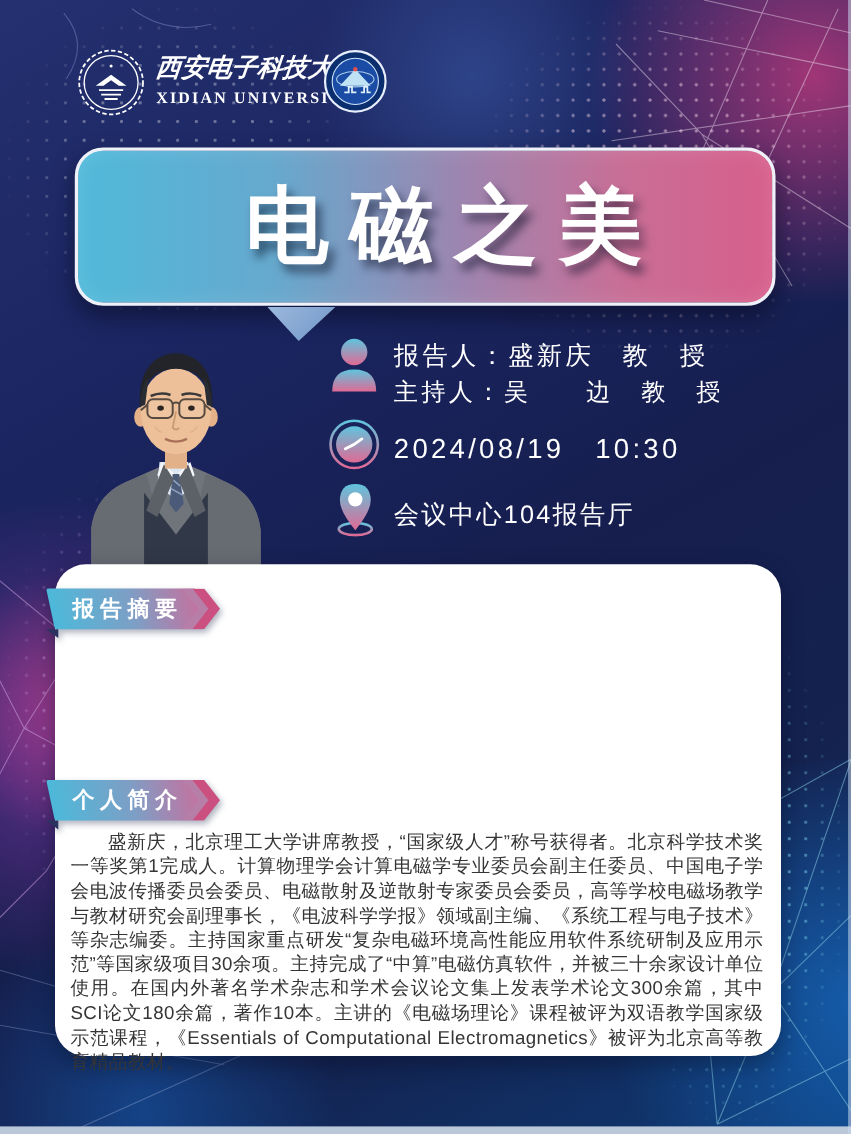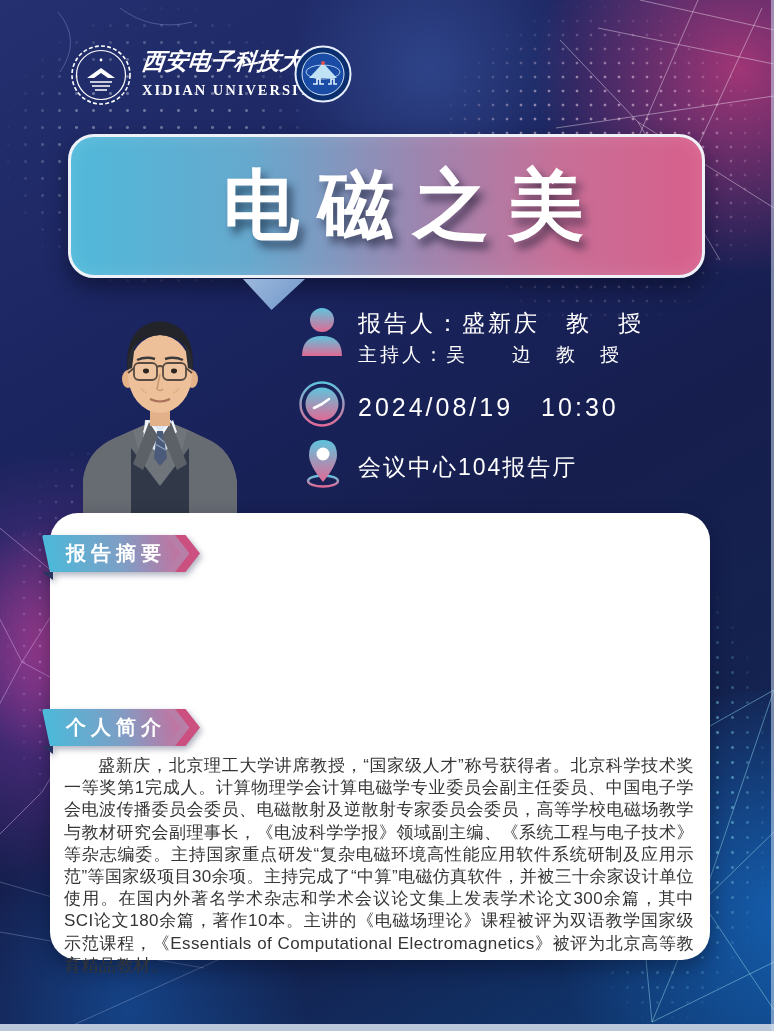--- a/index.html
+++ b/index.html
@@ -47,21 +47,21 @@
     background:linear-gradient(135deg,#9db9dd,#6f96c8); clip-path:polygon(0 0,100% 0,46% 100%); }
 
   
   .portrait { position:absolute; left:75px; top:300px; width:170px; height:215px; }
 
   
   .info { position:absolute; left:298px; top:300px; width:440px; color:#fff; }
   .info-icon { position:absolute; }
   .info-line { position:absolute; left:60px; font-weight:400; white-space:nowrap; }
   .ln-speaker { top:8px;  font-size:23px; letter-spacing:3px; }
-  .ln-host    { top:42px; font-size:19px; letter-spacing:3px; }
+  .ln-host    { top:42px; font-size:22px; letter-spacing:3px; }
   .ln-time    { top:91px; font-size:25px; letter-spacing:3px; }
   .ln-venue   { top:152px; font-size:23px; letter-spacing:2px; }
 
   
   .card { position:absolute; left:50px; top:513px; width:660px; height:447px;
     background:#ffffff; border-radius:28px; box-shadow:0 8px 20px rgba(5,10,30,.4); }
   .ribbon { position:absolute; left:-8px; height:37px; display:flex; align-items:stretch; filter:drop-shadow(2px 3px 3px rgba(20,30,70,.35)); }
   .ribbon-1 { top:22px; } .ribbon-2 { top:196px; }
   .ribbon-body { padding:0 16px 0 20px; background:linear-gradient(90deg,#4cb9da 0%,#7e9ec5 55%,#c4729f 100%);
     transform:skewX(12deg); transform-origin:top left; display:flex; align-items:center; border-radius:2px; }

